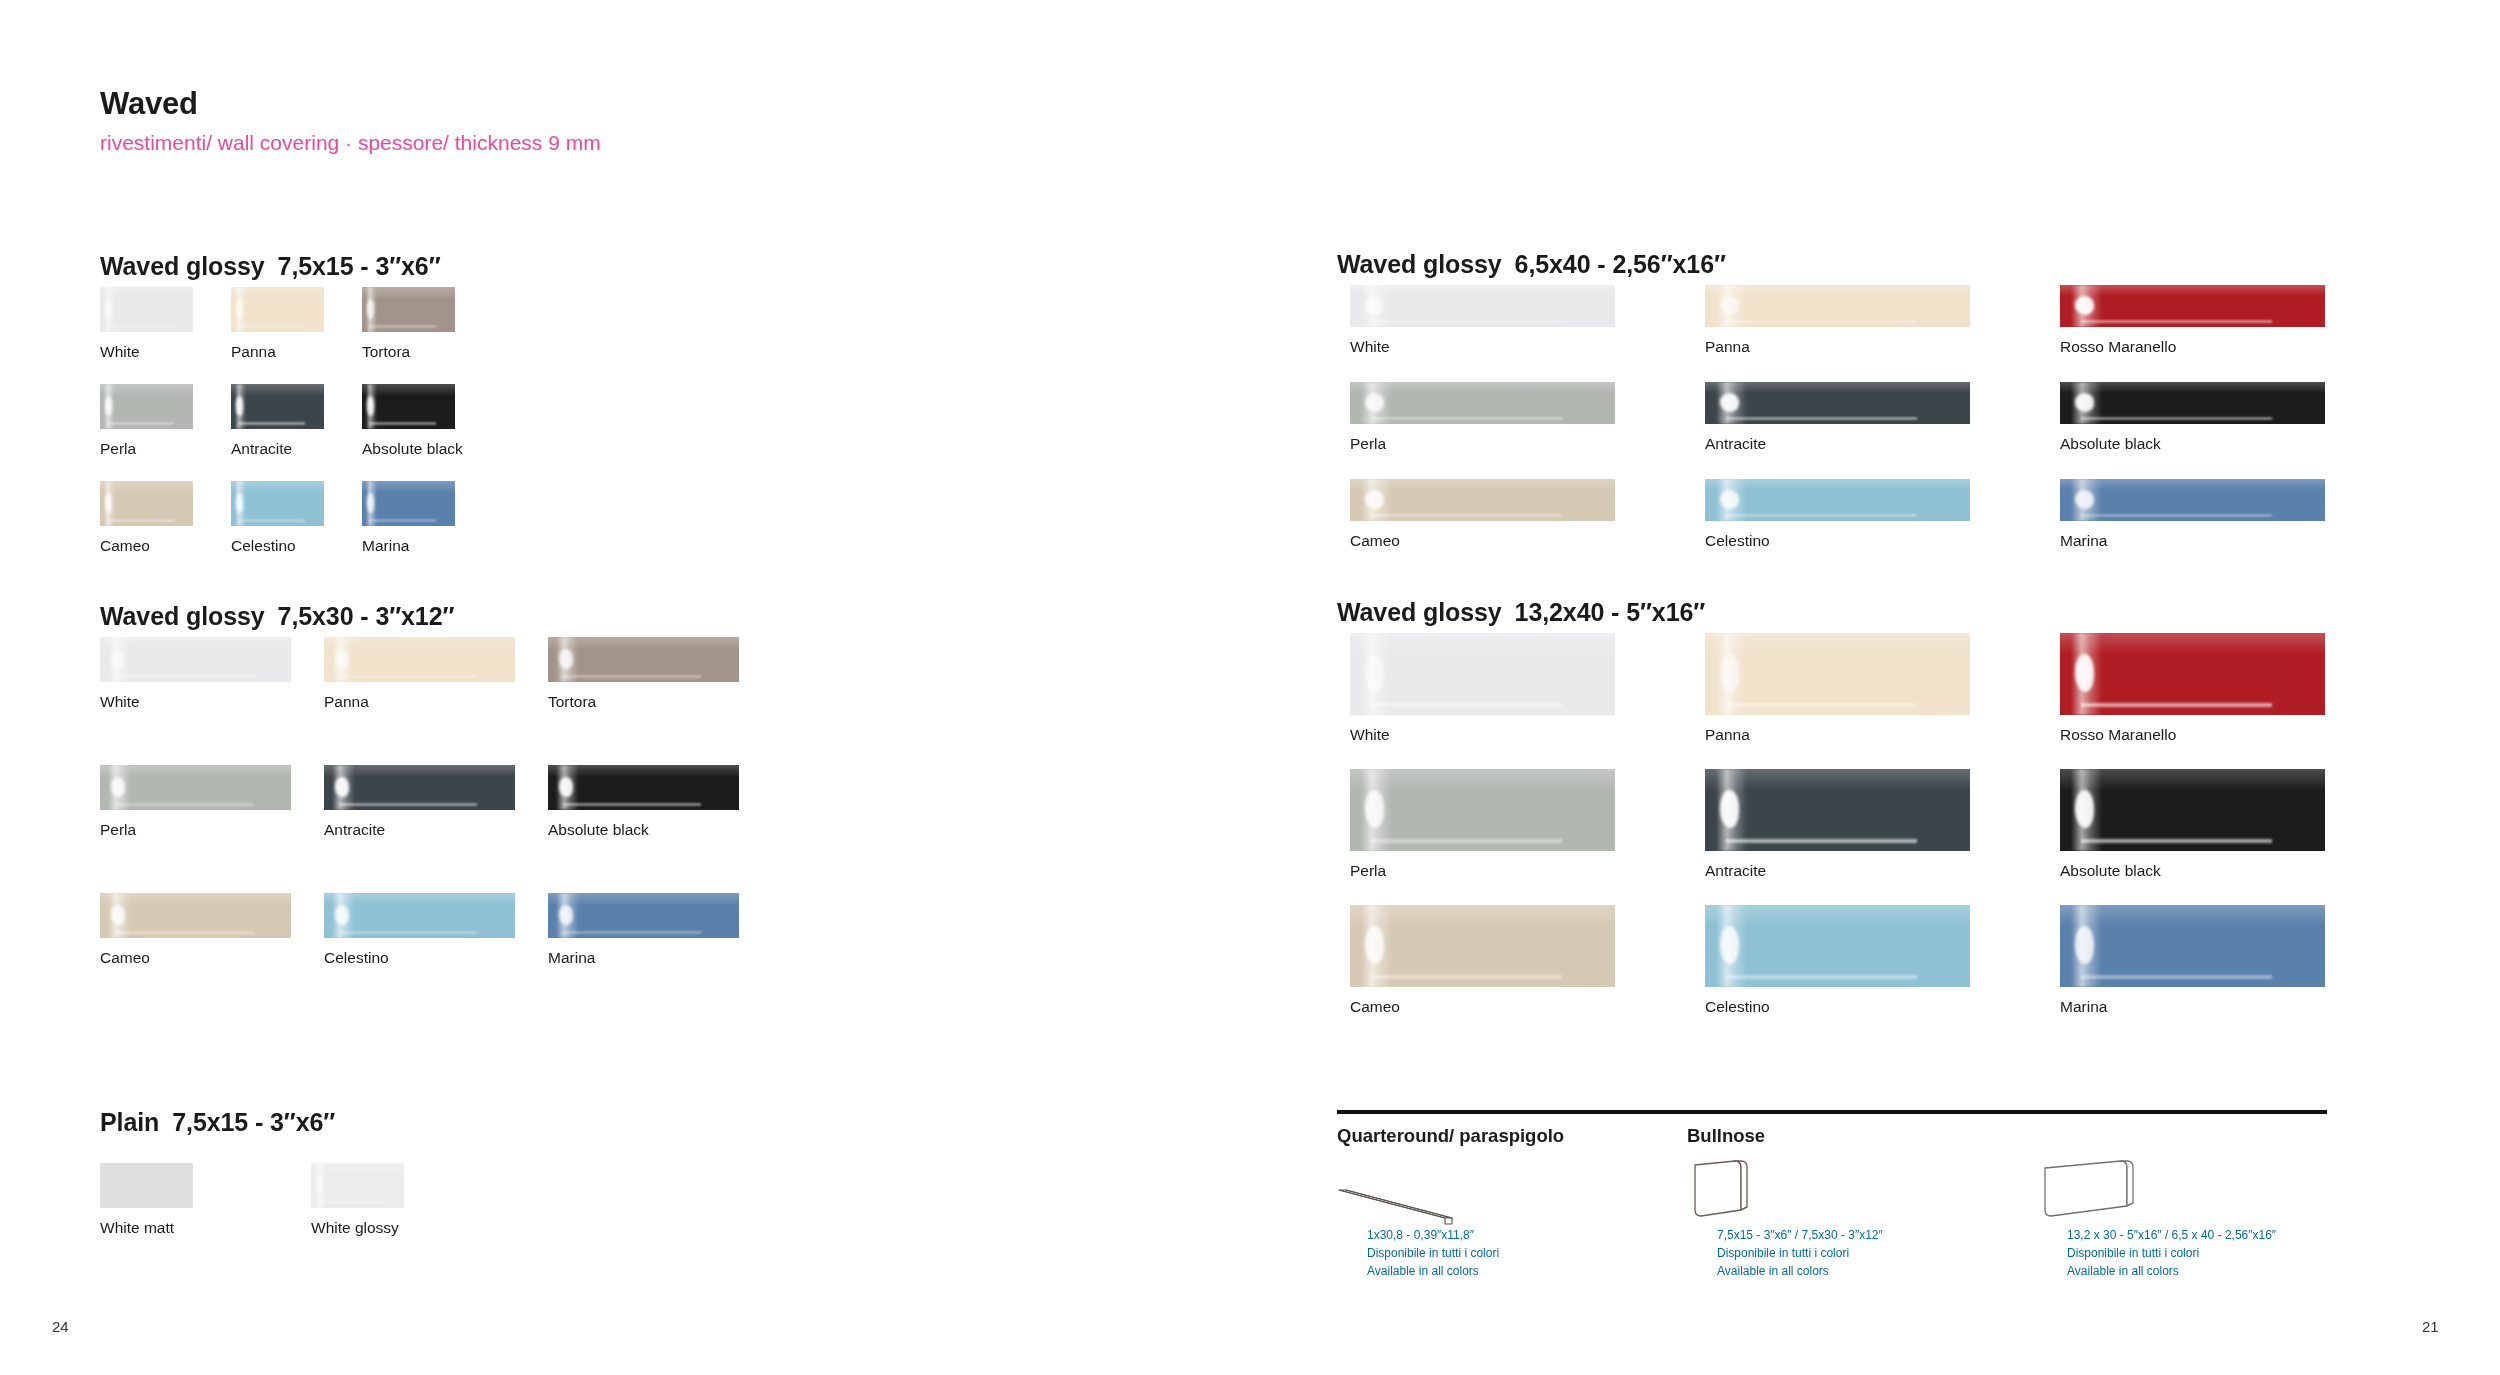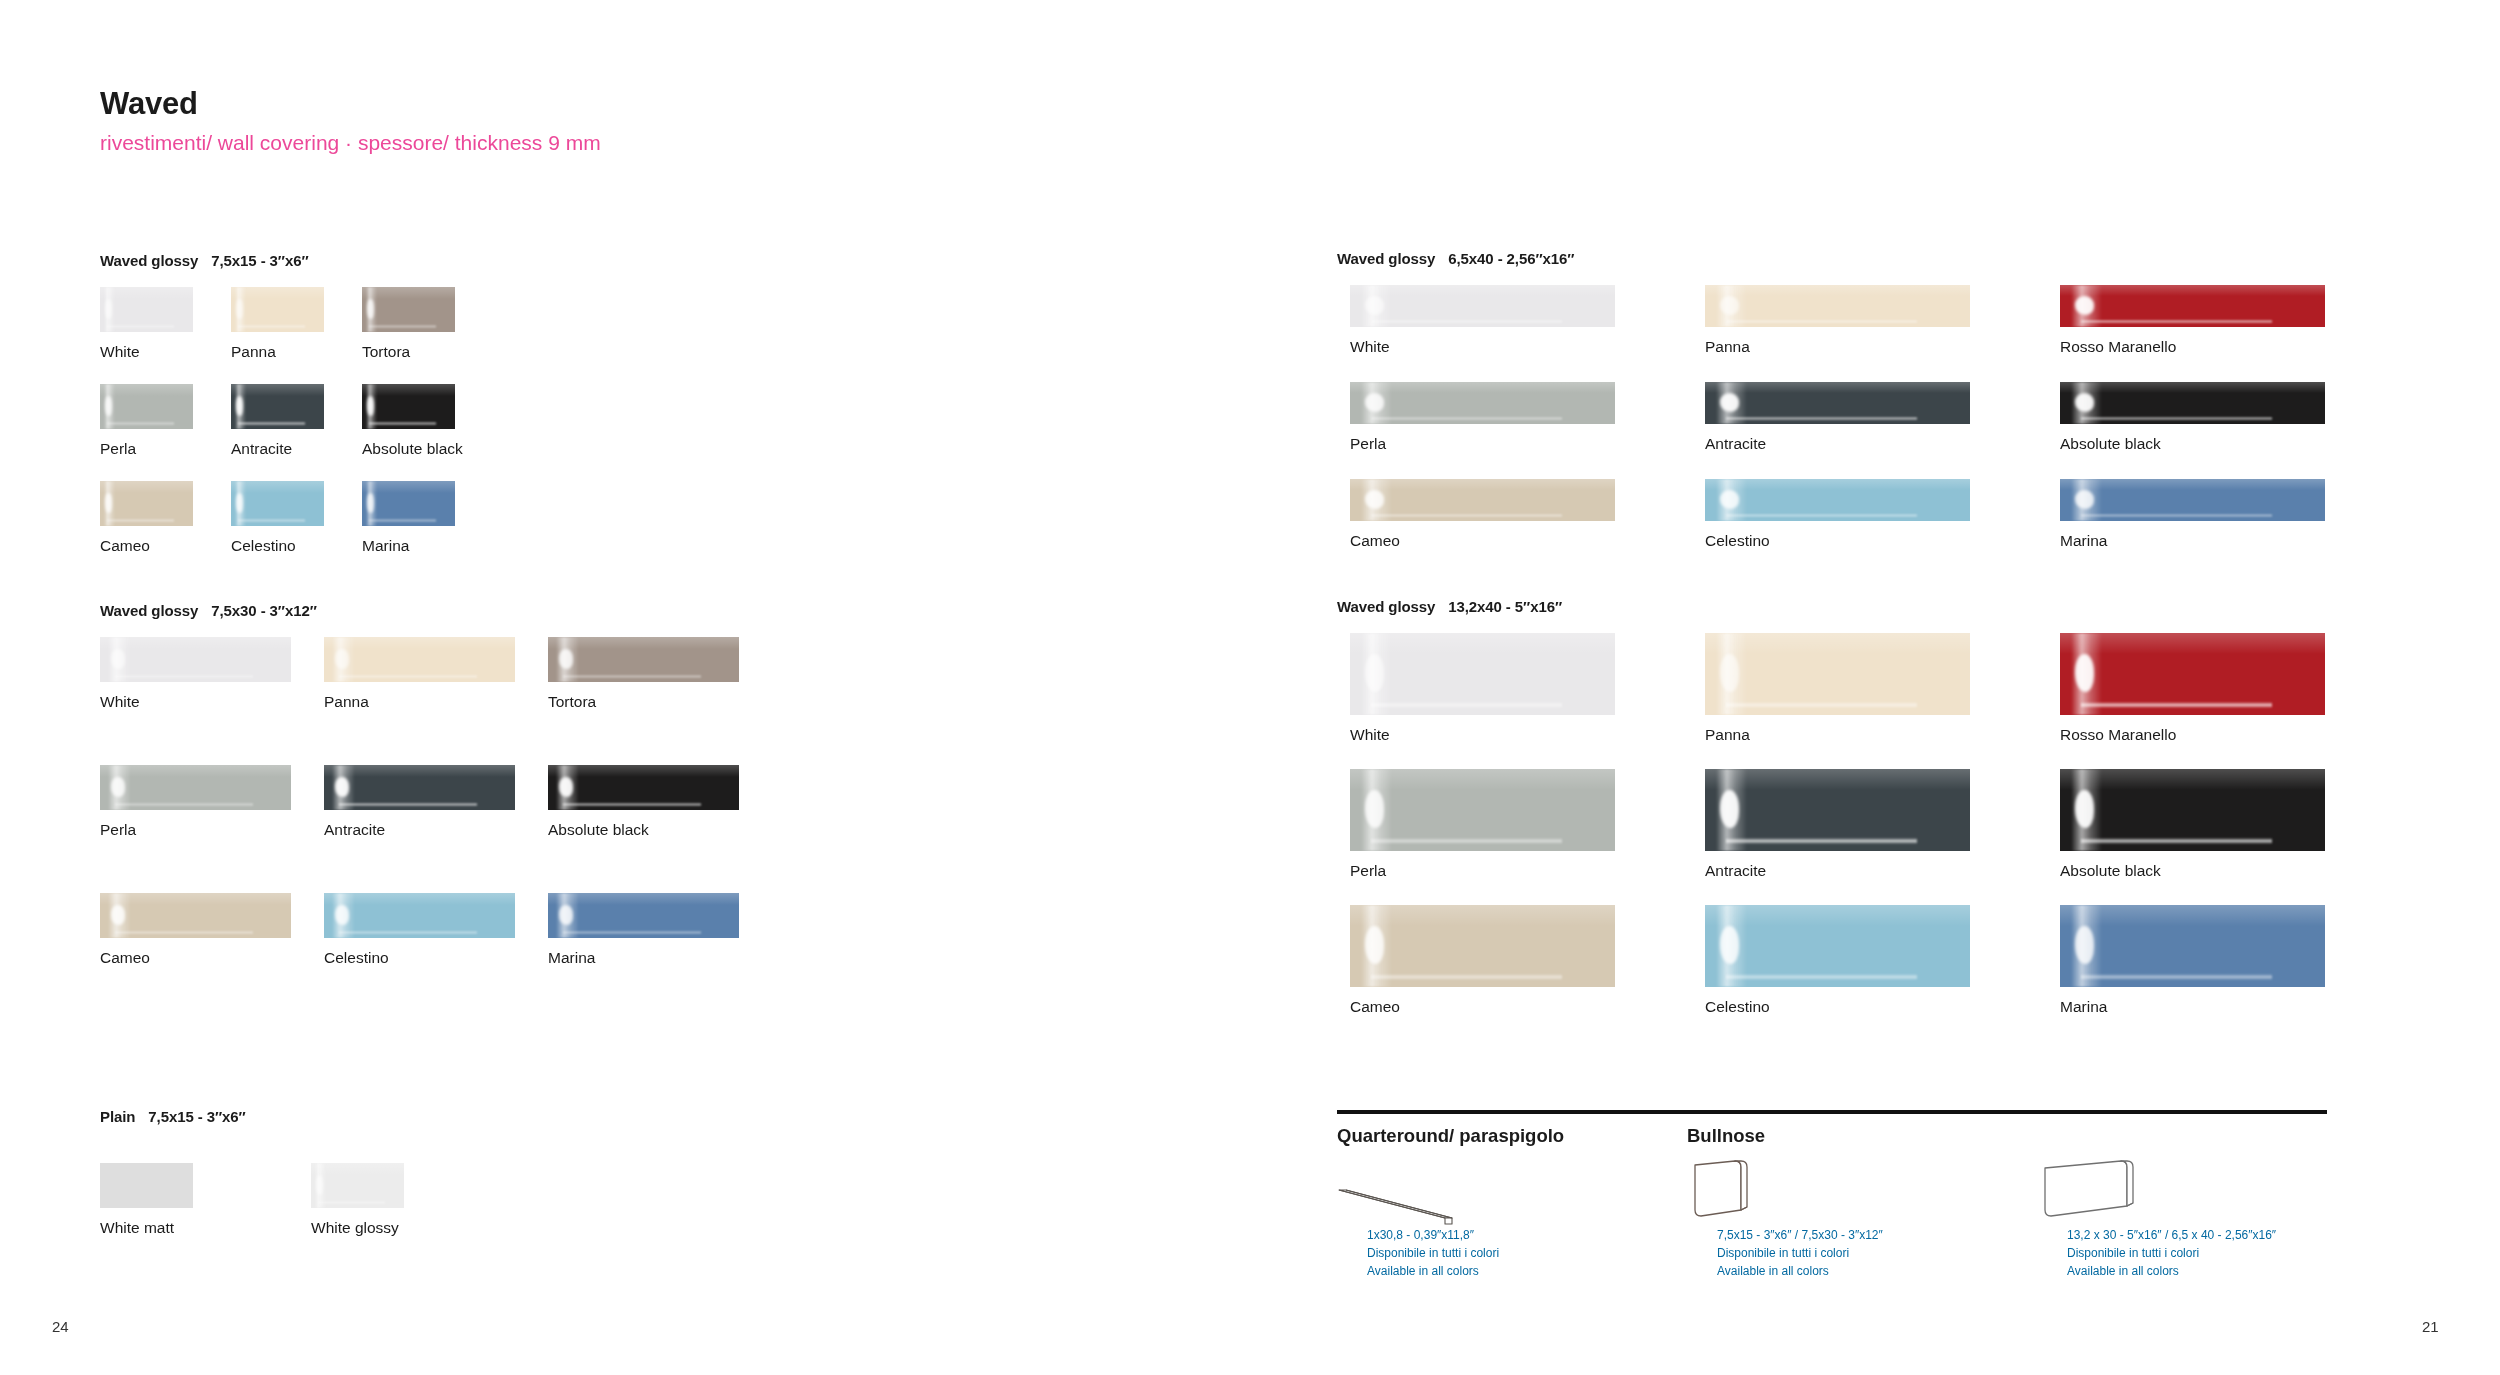--- a/index.html
+++ b/index.html
@@ -20,21 +20,21 @@
     font-size:31px;font-weight:bold;letter-spacing:-0.2px;line-height:1;
     margin:0 0 10px 0;
   }
   .masthead .sub{
     font-size:21px;font-weight:normal;line-height:1.32;margin:0;
     color:#ec4899;white-space:nowrap;
   }
 
   
   .sec-head{
-    position:absolute;font-size:15px;font-weight:bold;letter-spacing:-0.1px;
+    position:absolute;font-size:25px;font-weight:bold;letter-spacing:-0.1px;
     white-space:nowrap;
   }
   .sec-head .sz{margin-left:13px;}
 
   
   .grid{position:absolute;}
   .cell{position:absolute;}
   .tile{
     position:relative;overflow:hidden;
     background:#ddd;

